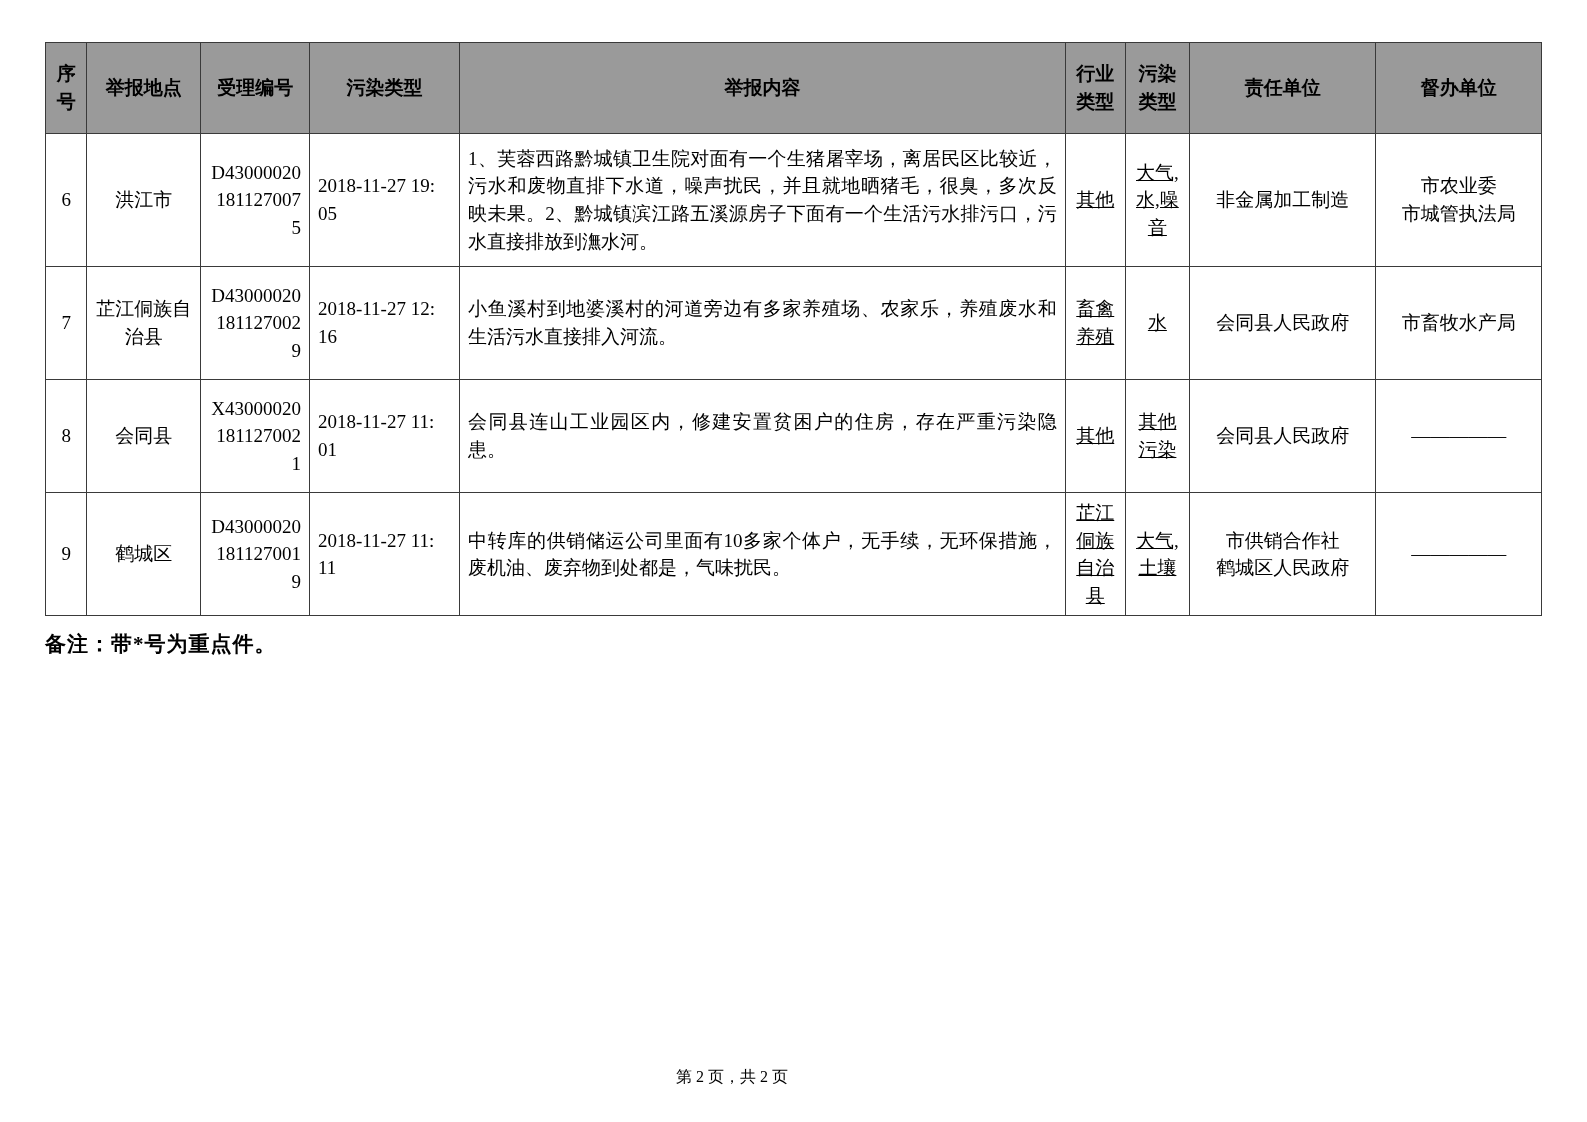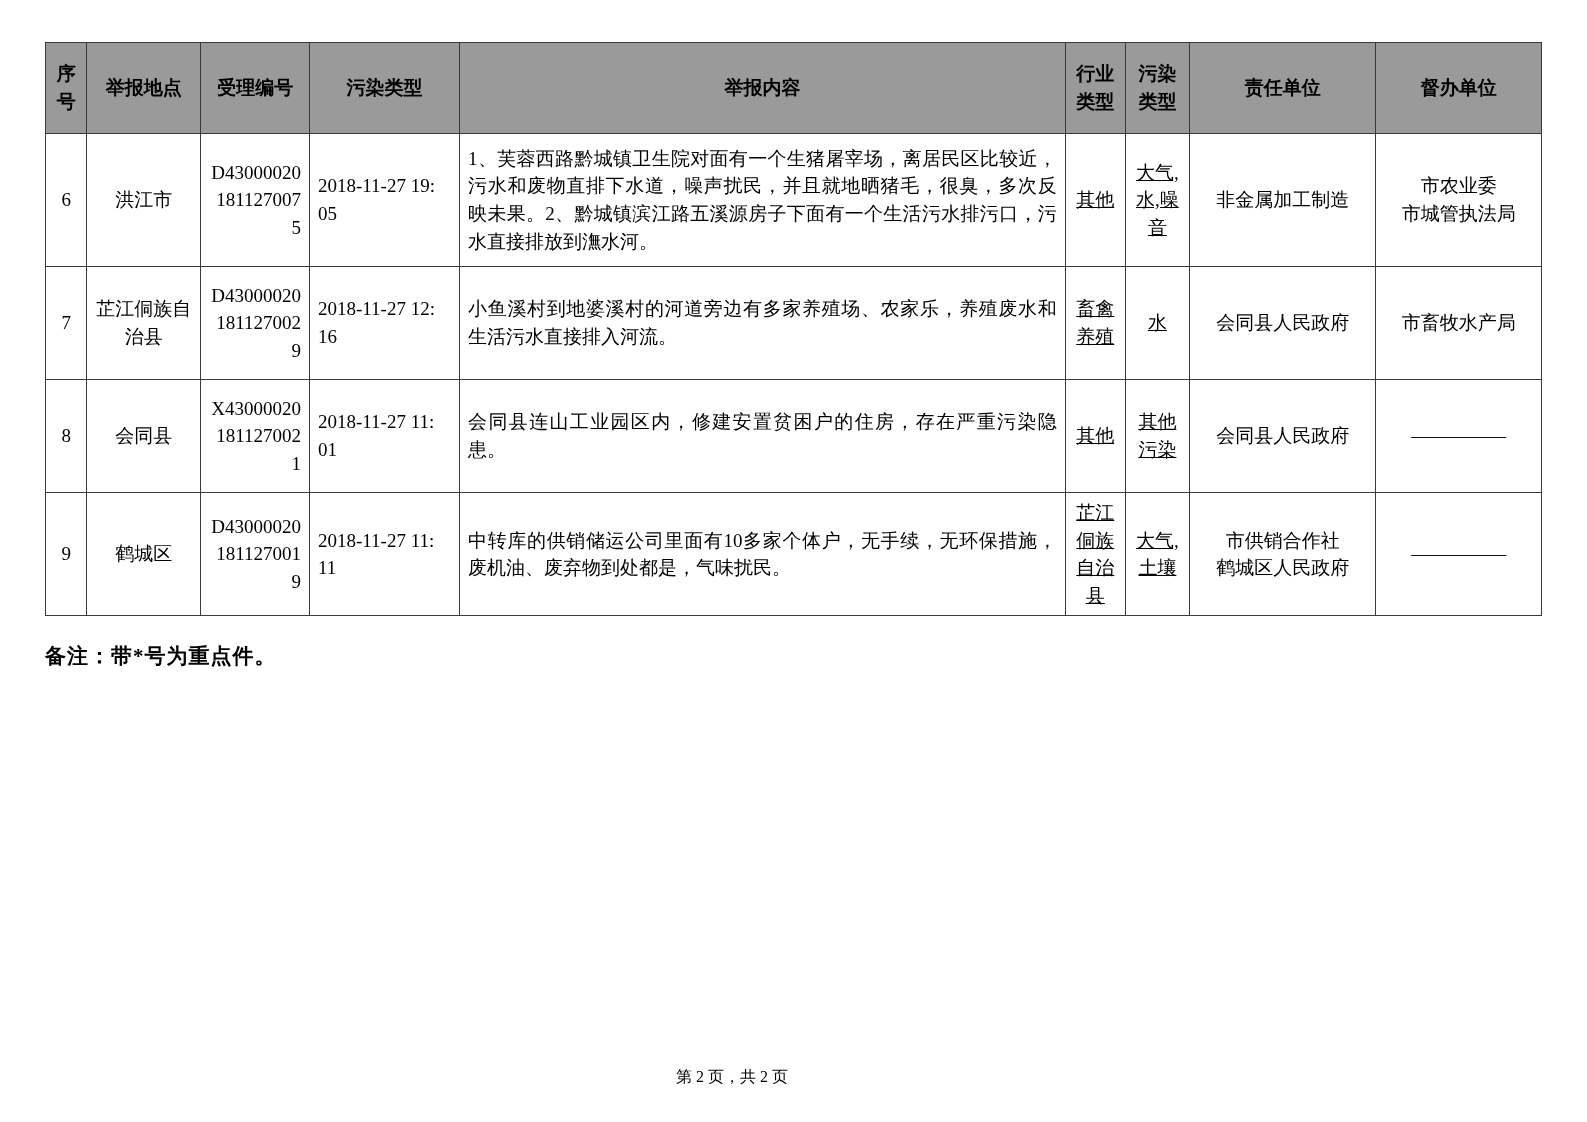--- a/index.html
+++ b/index.html
@@ -74,21 +74,21 @@
     line-height: 1.4;
   }
   .narrow {
     font-size: 18px;
     line-height: 1.35;
     text-decoration: underline;
   }
   .row-tall td { height: 120px; }
   .row-mid td  { height: 100px; }
   .note {
-    margin-top: 26px;
+    margin-top: 14px;
     font-size: 21px;
     font-weight: bold;
     letter-spacing: 1px;
   }
   .footer {
     position: absolute;
     left: 0;
     right: 0;
     bottom: 34px;
     text-align: center;

